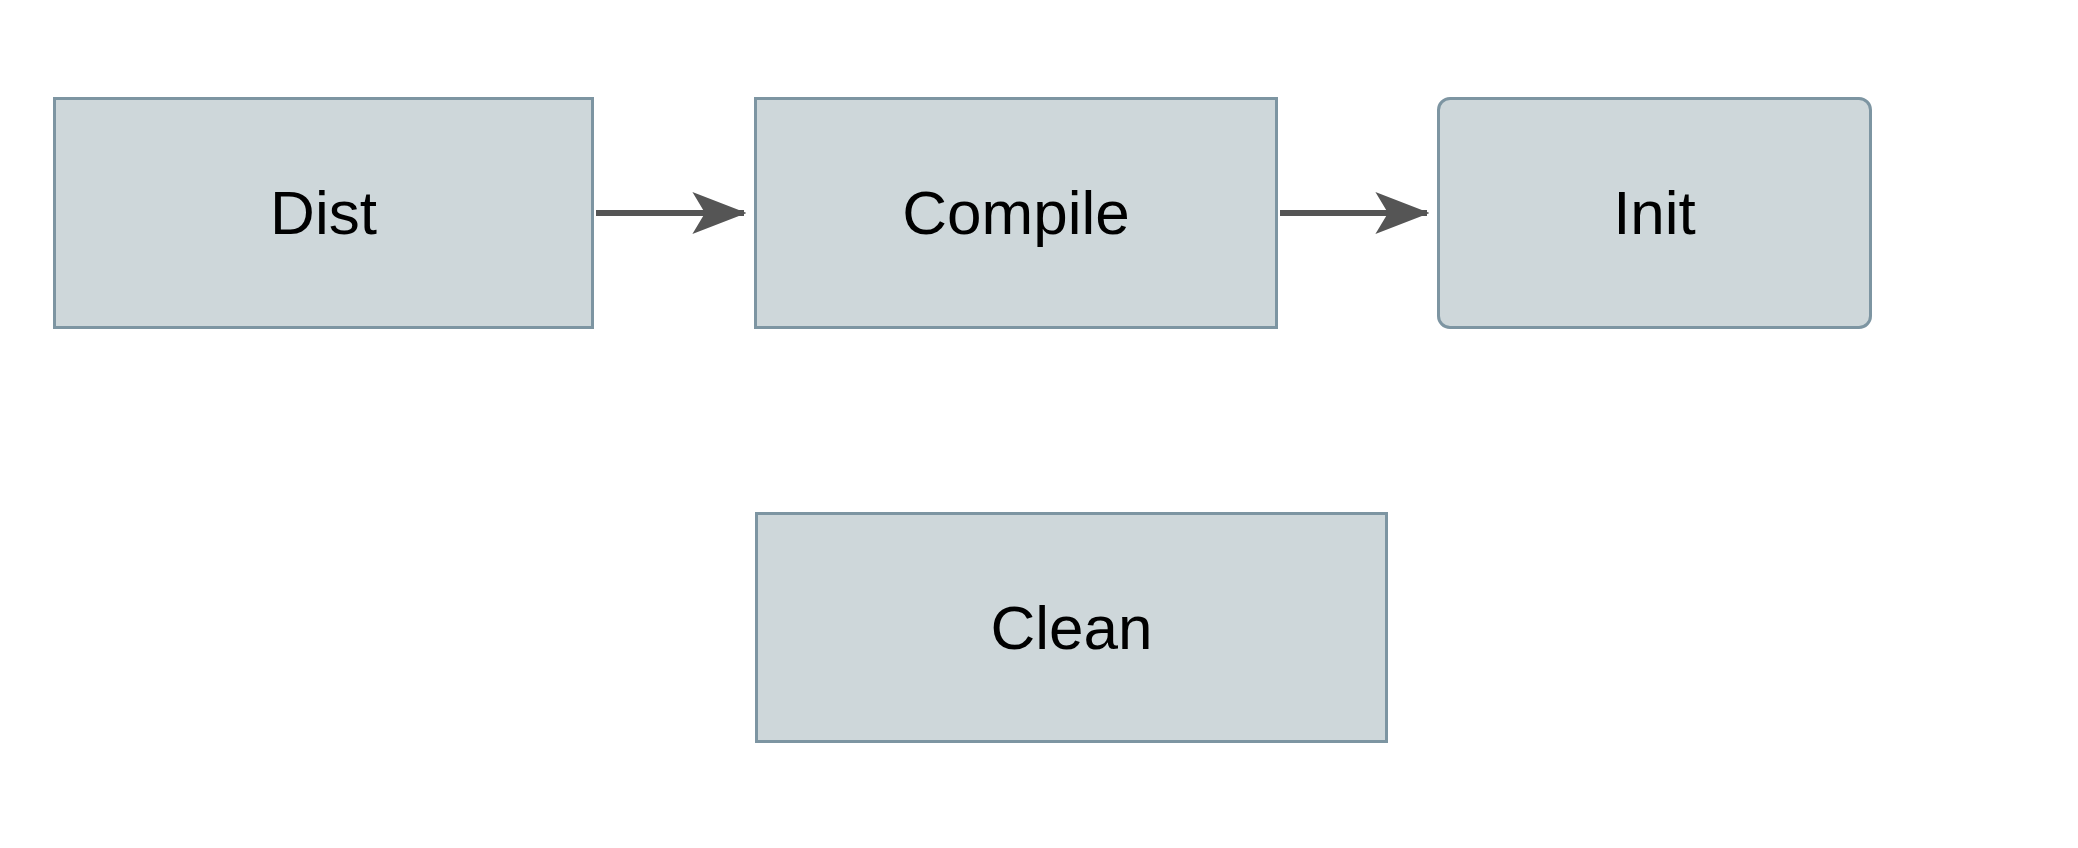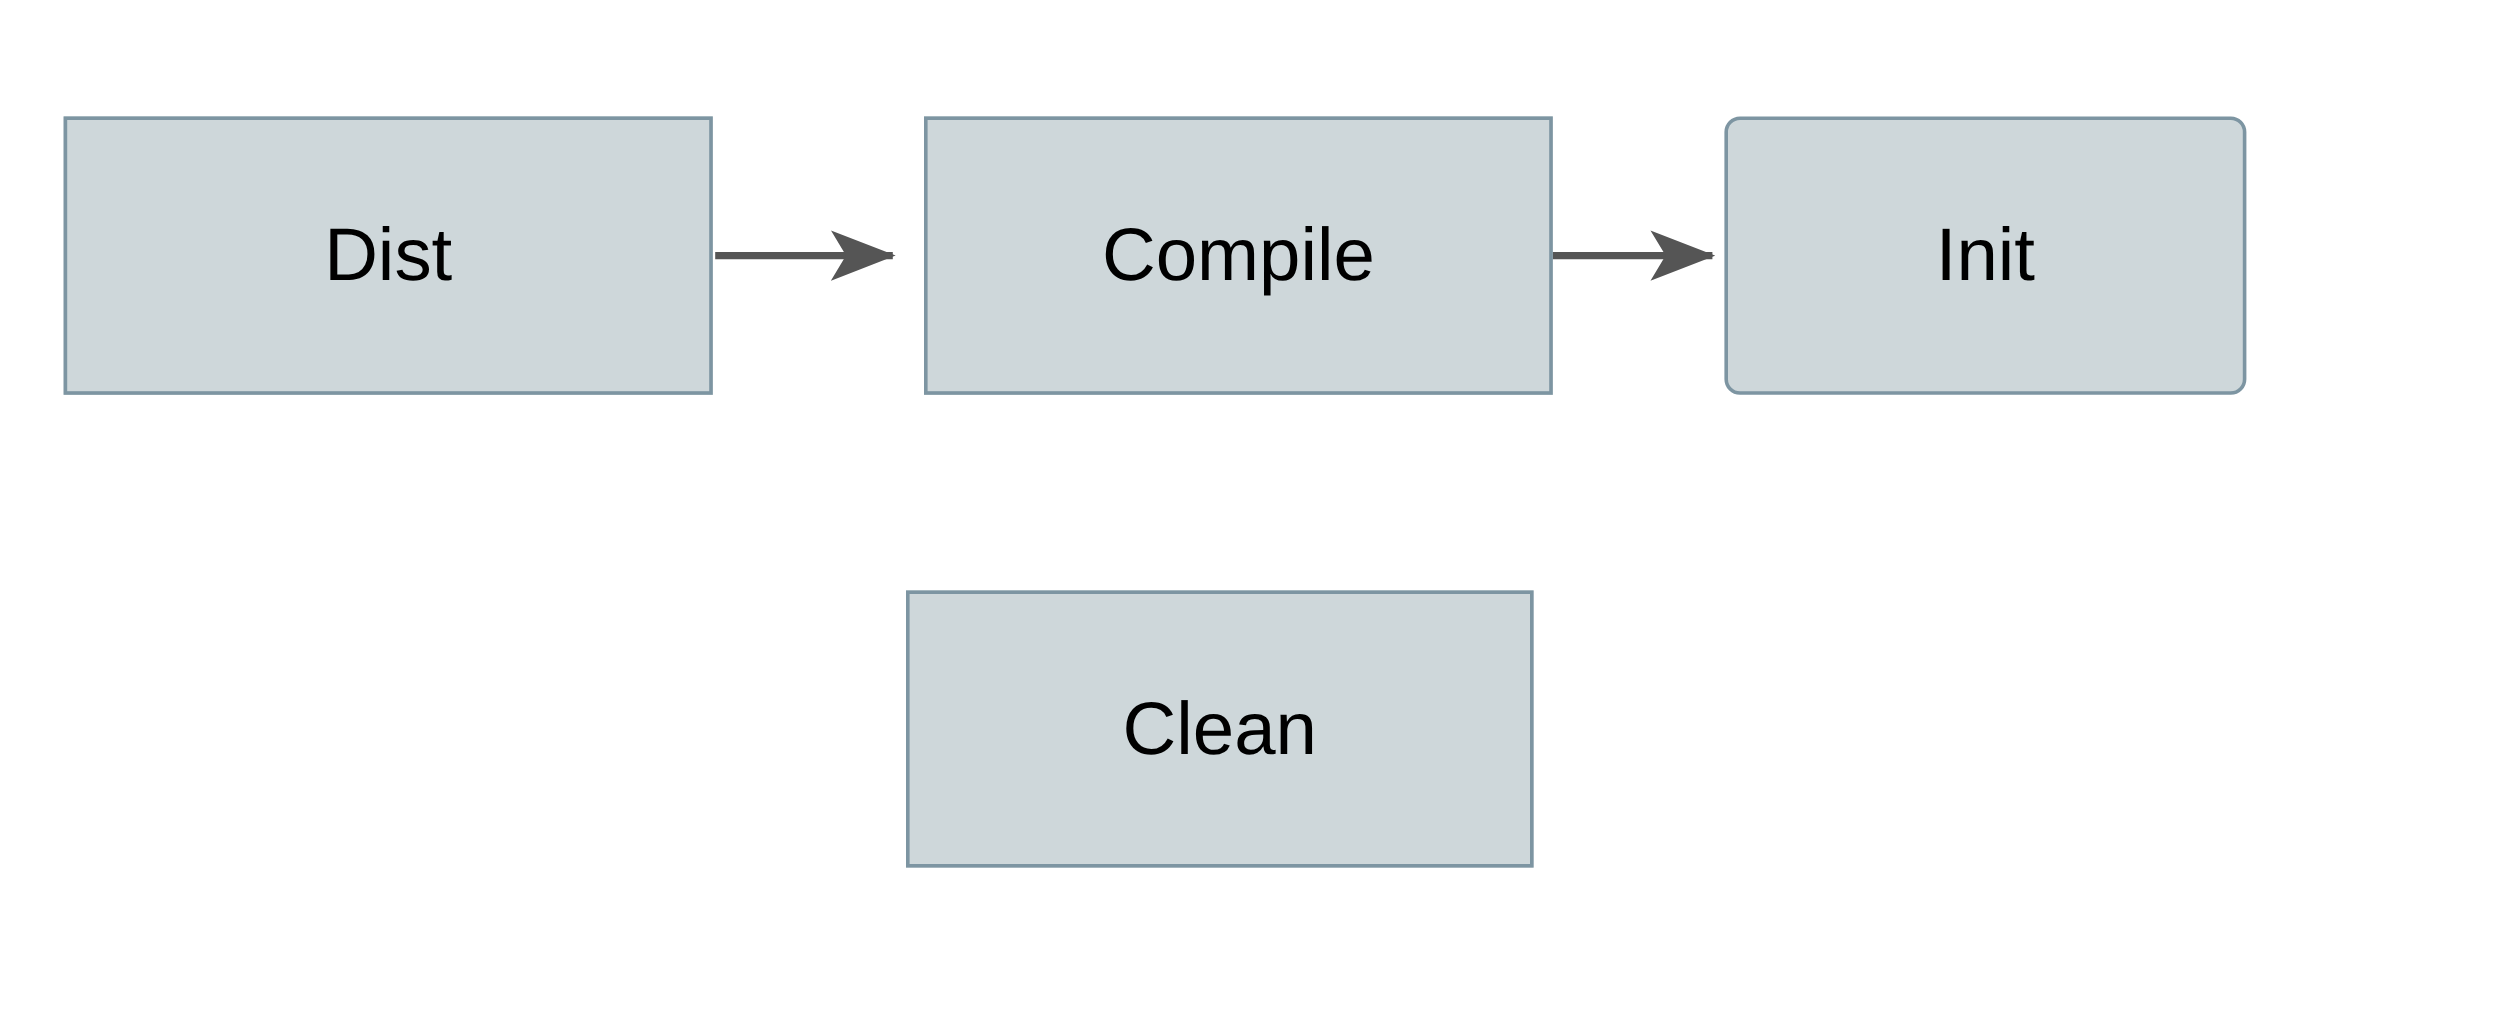--- a/index.html
+++ b/index.html
@@ -41,23 +41,23 @@
     position: absolute;
     left: 0;
     top: 0;
     width: 2078px;
     height: 848px;
     pointer-events: none;
     overflow: visible;
   }
   
   #node-dist    { left: 53px;   top: 97px;  width: 541px; height: 232px; }
-  #node-compile { left: 754px;  top: 97px;  width: 524px; height: 232px; margin-left: 16px; }
+  #node-compile { left: 754px;  top: 97px;  width: 524px; height: 232px; }
   #node-init    { left: 1437px; top: 97px;  width: 435px; height: 232px; border-radius: 13px; }
-  #node-clean   { left: 755px;  top: 492px; width: 523px; height: 231px; }
+  #node-clean   { left: 755px;  top: 512px; width: 633px; height: 231px; }
 </style>
 </head>
 <body>
 
 <div id="canvas">
 
   <svg class="edge" viewBox="0 0 2078 848" xmlns="http://www.w3.org/2000/svg">
     <defs>
       <marker id="arrowhead" markerWidth="9" markerHeight="7" refX="8.6" refY="3.5" orient="auto" markerUnits="strokeWidth">
         <path d="M 0,0 L 9,3.5 L 0,7 L 2.1,3.5 Z" fill="#555555"></path>

